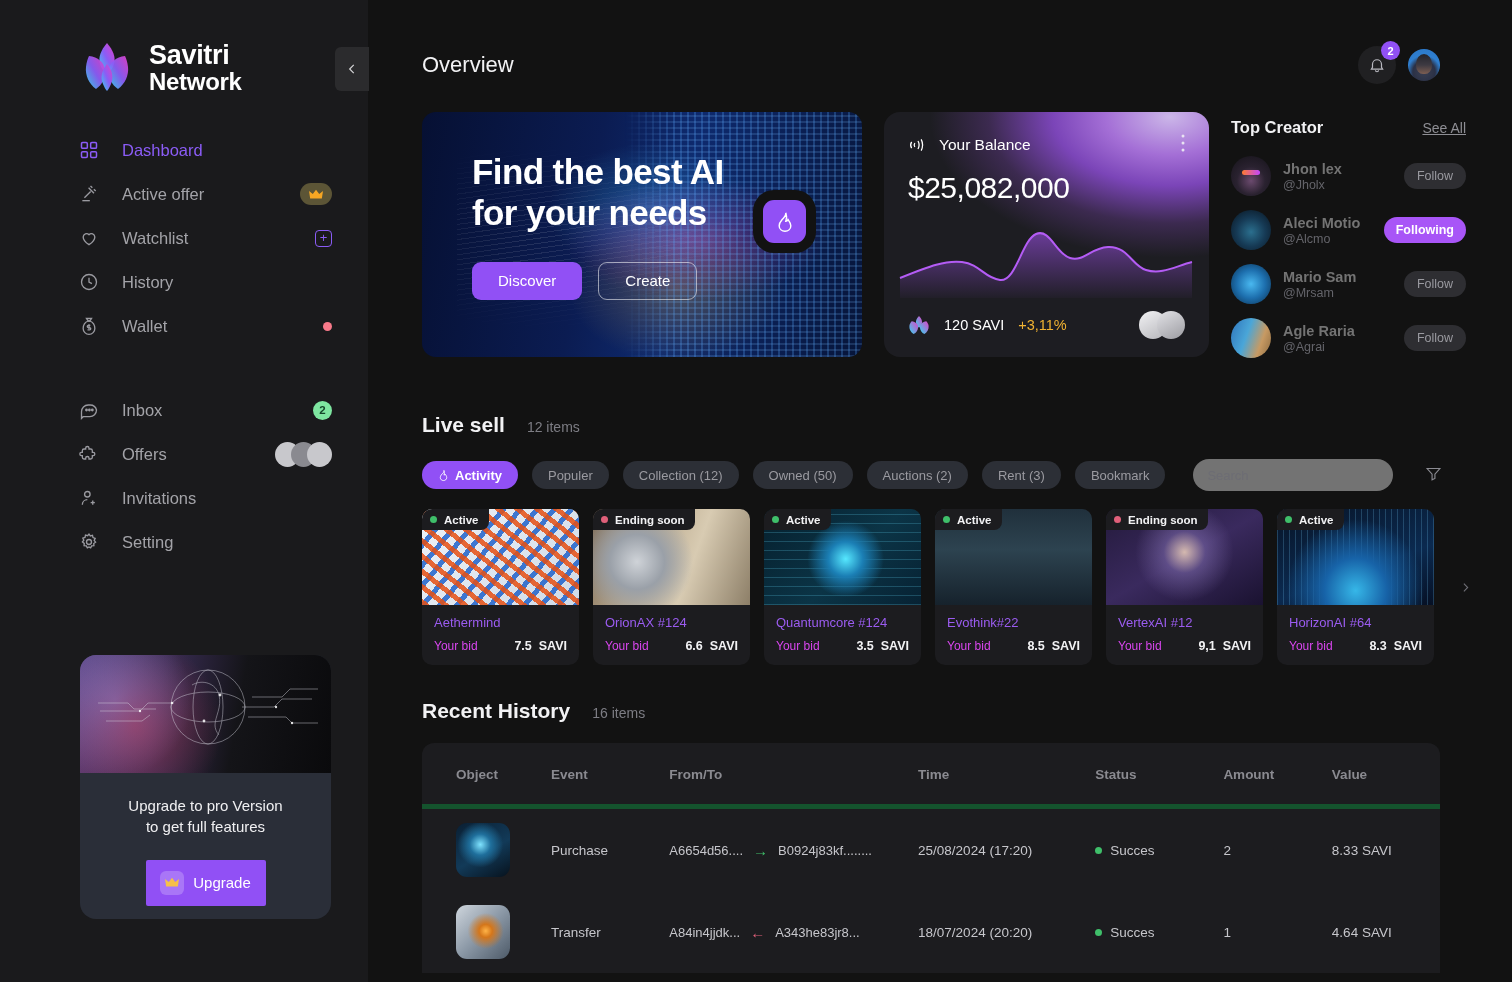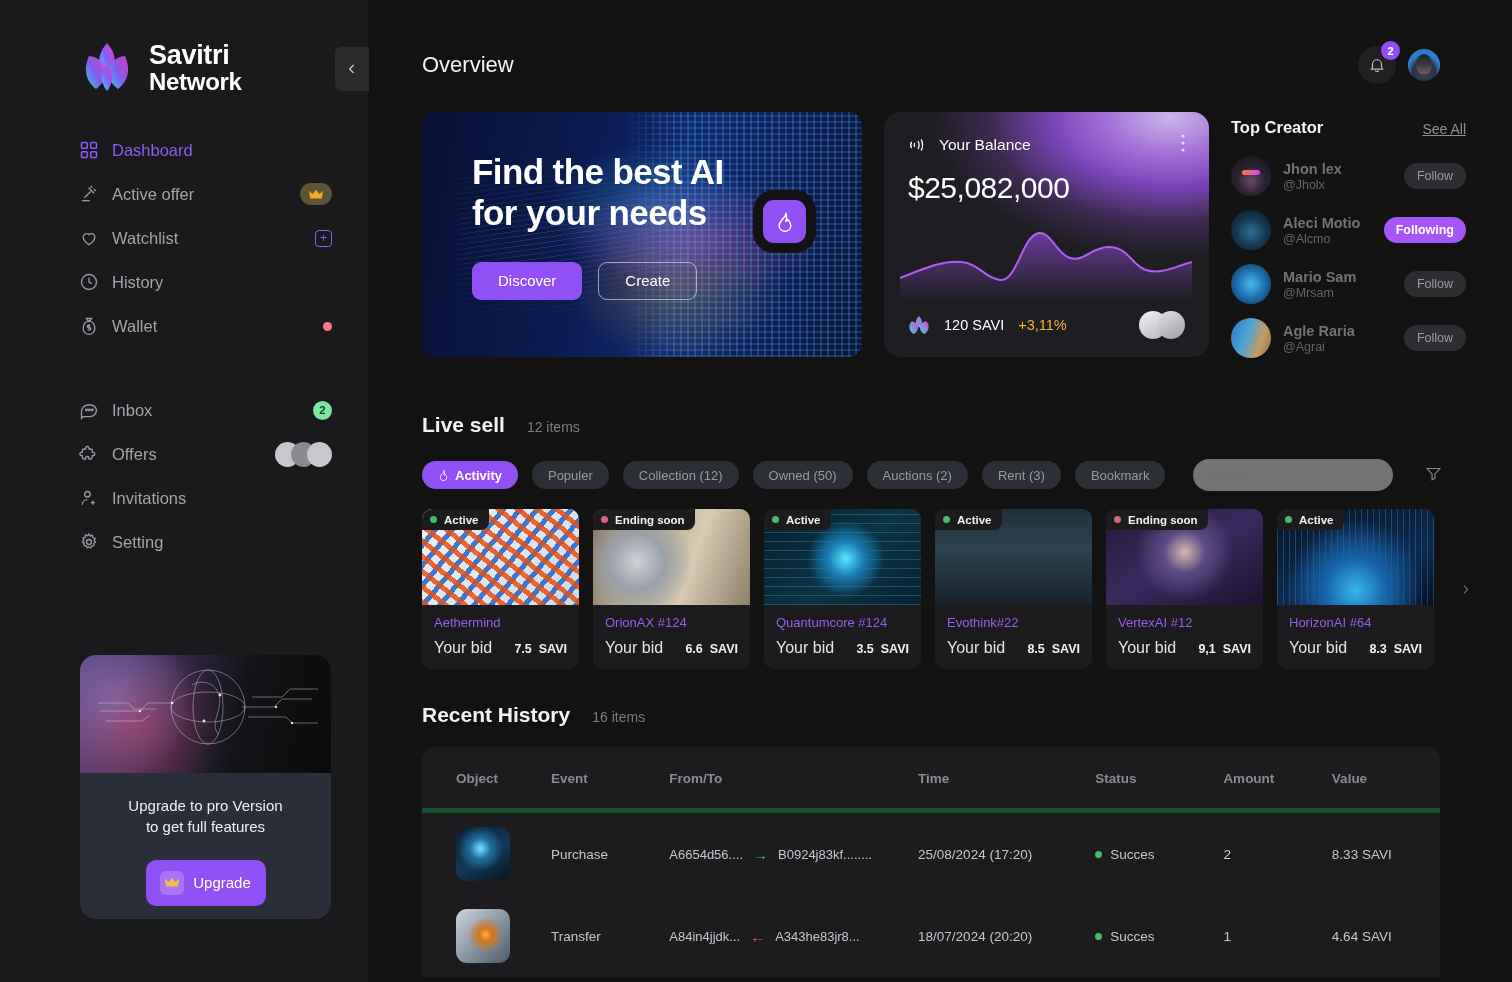--- a/index.html
+++ b/index.html
@@ -36,21 +36,21 @@
   .collapse-btn svg { stroke: #d6d6d8; }
 
   .nav { margin-top: 32px; }
   .nav-item {
     display: flex; align-items: center;
     height: 44px; padding: 0 36px 0 78px;
     margin-bottom: 0;
     cursor: pointer; position: relative;
   }
   .nav-icon { width: 22px; height: 22px; flex-shrink: 0; display:flex; align-items:center; justify-content:center;}
-  .nav-label { font-size: 16.5px; color: #a3a3a8; margin-left: 12px; flex: 1; }
+  .nav-label { font-size: 16.5px; color: #a3a3a8; margin-left: 22px; flex: 1; }
   .nav-item.active .nav-label { color: #8b5cf6; }
   .nav-item.active .nav-icon svg { stroke: #8b5cf6; }
   .nav-spacer { height: 40px; }
 
   .badge-crown {
     width: 32px; height: 22px; border-radius: 11px;
     background: #5c5536;
     display: flex; align-items: center; justify-content: center;
   }
   .badge-plus {
@@ -85,21 +85,21 @@
       radial-gradient(circle at 14% 38%, rgba(130,160,255,0.55) 0%, rgba(130,160,255,0) 34%),
       linear-gradient(100deg, #5e3f7a 0%, #3a2d55 32%, #141418 62%, #0a0a0c 100%);
     position: relative; overflow: hidden;
   }
   .upgrade-txt {
     text-align: center; color: #f0f0f2;
     font-size: 15px; line-height: 1.42; padding: 22px 20px 0;
   }
   .upgrade-btn {
     margin: 22px auto 0; width: 120px; height: 46px;
-    background: #9150f5; border-radius: 10px;
+    background: #9150f5; border-radius: 2px;
     display: flex; align-items: center; justify-content: center; gap: 9px;
     cursor: pointer;
   }
   .upgrade-btn .crownbox {
     width: 24px; height: 24px; border-radius: 6px;
     background: rgba(255,255,255,0.22);
     display: flex; align-items: center; justify-content: center;
   }
   .upgrade-btn span { color: #fff; font-size: 15px; }
 
@@ -190,21 +190,21 @@
   .bal-foot { position:absolute; left:24px; bottom:22px; display:flex; align-items:center; gap:14px; }
   .bal-savi { color:#fff; font-size:14.5px; }
   .bal-pct { color:#f0b232; font-size:14.5px; }
   .bal-circles { position:absolute; right:24px; bottom:18px; display:flex; }
   .bal-circles i { width:28px; height:28px; border-radius:50%; display:block;
      background: linear-gradient(150deg,#f2f2f4,#b6b6bb); }
   .bal-circles i:nth-child(2){ margin-left:-10px; background: linear-gradient(150deg,#e2e2e6,#9c9ca2); }
 
   
   .creators { width: 235px; flex-shrink: 0; padding-top: 6px; }
-  .cr-head { display:flex; align-items:flex-end; justify-content:space-between; margin-bottom: 18px; }
+  .cr-head { display:flex; align-items:center; justify-content:space-between; margin-bottom: 18px; }
   .cr-title { color:#f2f2f4; font-size:16.5px; font-weight:bold; }
   .cr-seeall { color:#8e8e94; font-size:14px; cursor:pointer;text-decoration:underline; }
   .cr-row { display:flex; align-items:center; margin-bottom: 12px; height: 42px; }
   .cr-av { width: 40px; height:40px; border-radius:50%; flex-shrink:0; overflow:hidden; position:relative;}
   .cr-av.a1{ background: radial-gradient(circle at 50% 62%, #6b4a6e 0%, #2a2230 44%, #141218 100%); }
   .cr-av.a1::after{content:"";position:absolute;left:11px;top:14px;width:18px;height:5px;border-radius:3px;
      background:linear-gradient(90deg,#ff7a2f,#c147ff);}
   .cr-av.a2{ background: radial-gradient(circle at 50% 55%, #2b6f8e 0%, #163a55 48%, #08121c 100%); }
   .cr-av.a3{ background: radial-gradient(circle at 50% 50%, #49b8f0 0%, #1d6fae 50%, #0a2c4a 100%); }
   .cr-av.a4{ background: linear-gradient(110deg, #2f74bb 0%, #4aa6d8 40%, #c79a63 72%, #8d6b40 100%); }
@@ -251,21 +251,21 @@
     position:absolute; left:0; top:0; z-index:3;
     background:#1c1c1f; border-radius:0 0 8px 0;
     height: 21px; padding: 0 10px 0 8px;
     display:flex; align-items:center; gap:7px;
     font-size:11.5px; color:#f2f2f4; font-weight:bold;text-align:right;
   }
   .status i { width:7px; height:7px; border-radius:50%; display:block; }
   .nft-body { padding: 10px 12px 12px; }
   .nft-name { color:#9b5cf0; font-size:13px; margin-bottom: 9px; }
   .nft-bid { display:flex; align-items:baseline; justify-content:space-between; }
-  .nft-bid .lbl { color:#e5e5e5; font-size:16px; }
+  .nft-bid .lbl { color:#d946ef; font-size:12px; }
   .nft-bid .val { color:#f2f2f4; font-size:12.5px; font-weight:bold; }
   .carousel-next {
     position:absolute; right:-38px; top:50%; transform:translateY(-50%);
     width:26px; height:26px; display:flex; align-items:center; justify-content:center; cursor:pointer;
   }
 
   
   .art1{background:
      repeating-linear-gradient(38deg, rgba(230,80,20,0.85) 0 5px, rgba(0,0,0,0) 5px 12px),
      repeating-linear-gradient(-50deg, rgba(20,90,200,0.8) 0 5px, rgba(0,0,0,0) 5px 13px),

